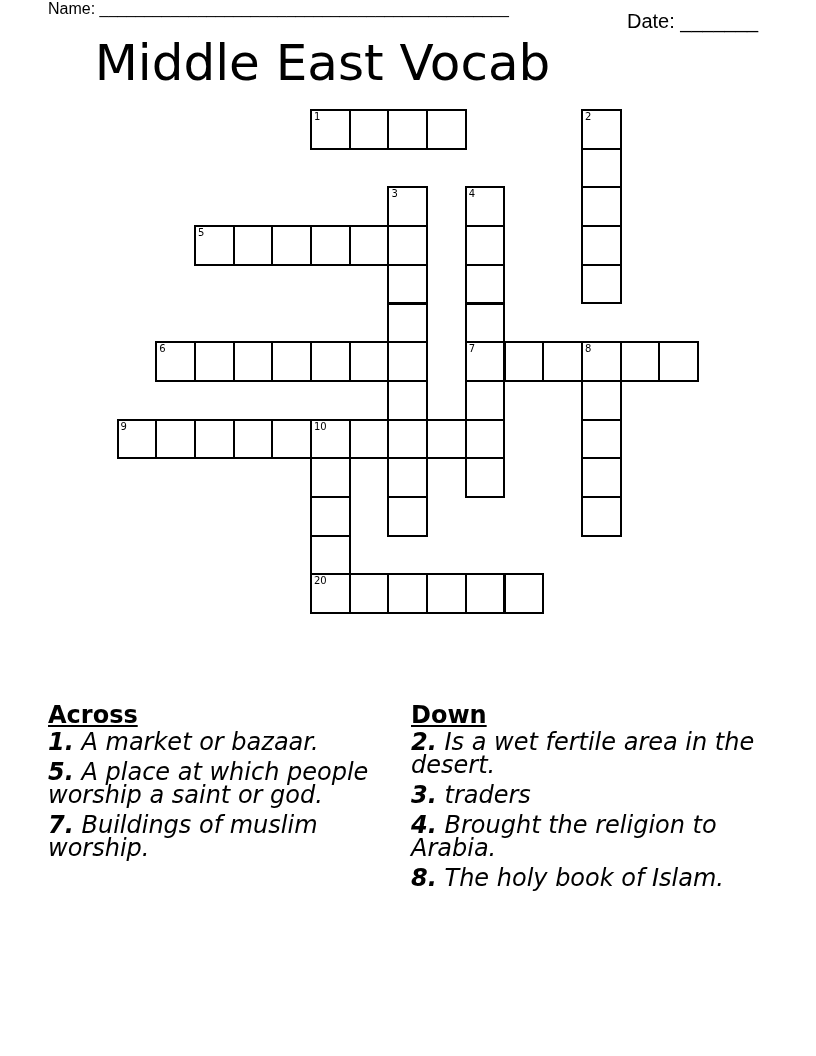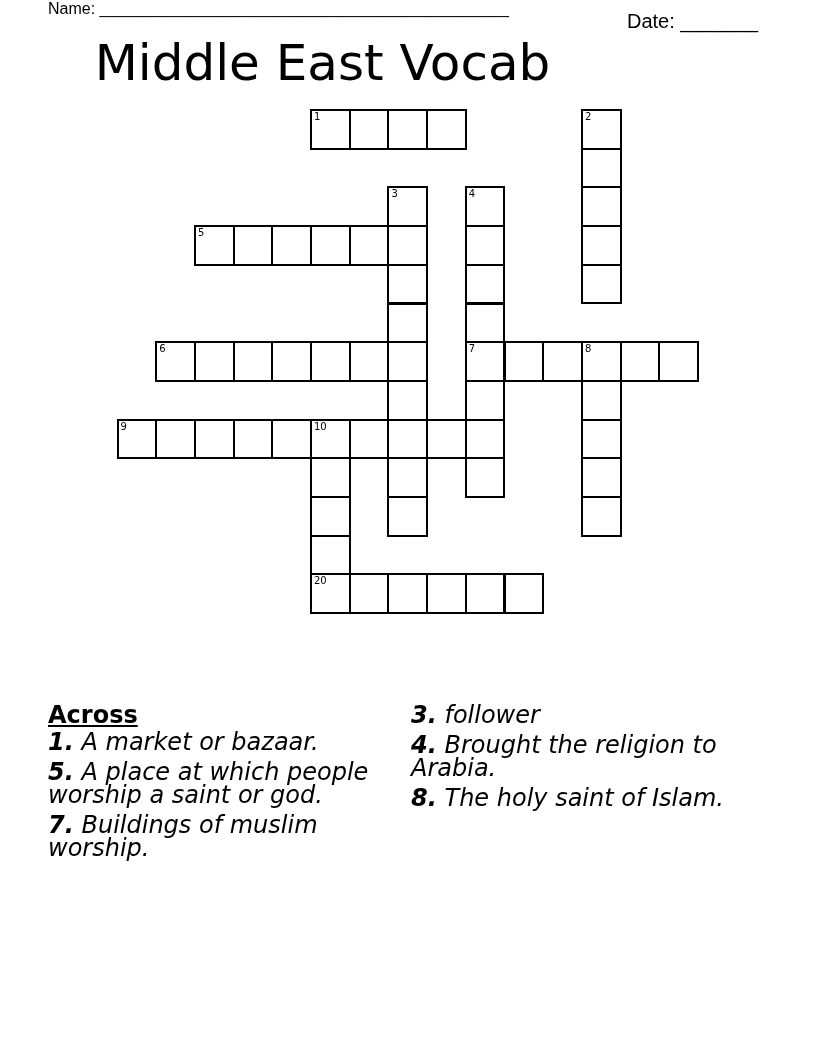--- a/index.html
+++ b/index.html
@@ -114,16 +114,18 @@
   </div>
 
 <div class="clues across">
   <div class="clue-head">Across</div>
   <div class="clue"><b>1.</b> <span>A market or bazaar.</span></div>
   <div class="clue"><b>5.</b> <span>A place at which people worship a saint or god.</span></div>
   <div class="clue"><b>7.</b> <span>Buildings of muslim worship.</span></div>
 </div>
 
 <div class="clues down">
-  <div class="clue"><b>3.</b> <span>follower</span></div>
+  <div class="clue-head">Down</div>
+  <div class="clue"><b>2.</b> <span>Is a wet fertile area in the desert.</span></div>
+  <div class="clue"><b>3.</b> <span>traders</span></div>
   <div class="clue"><b>4.</b> <span>Brought the religion to Arabia.</span></div>
-  <div class="clue"><b>8.</b> <span>The holy saint of Islam.</span></div>
+  <div class="clue"><b>8.</b> <span>The holy book of Islam.</span></div>
 </div>
 
 </body></html>

